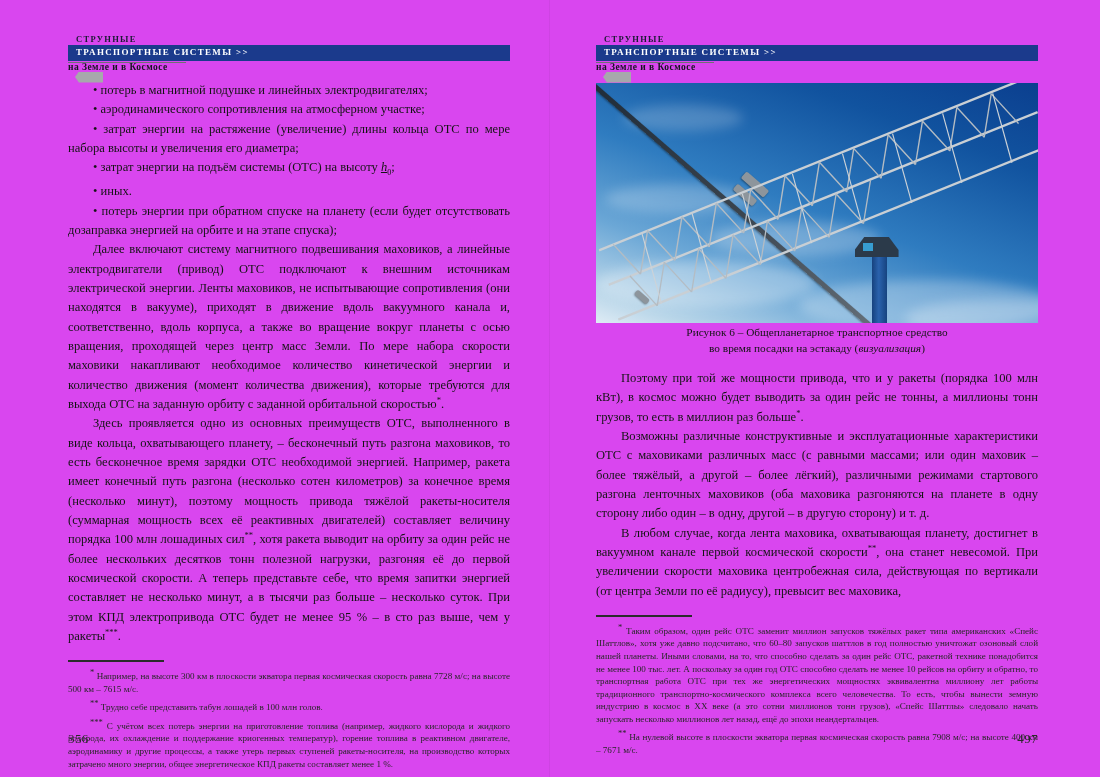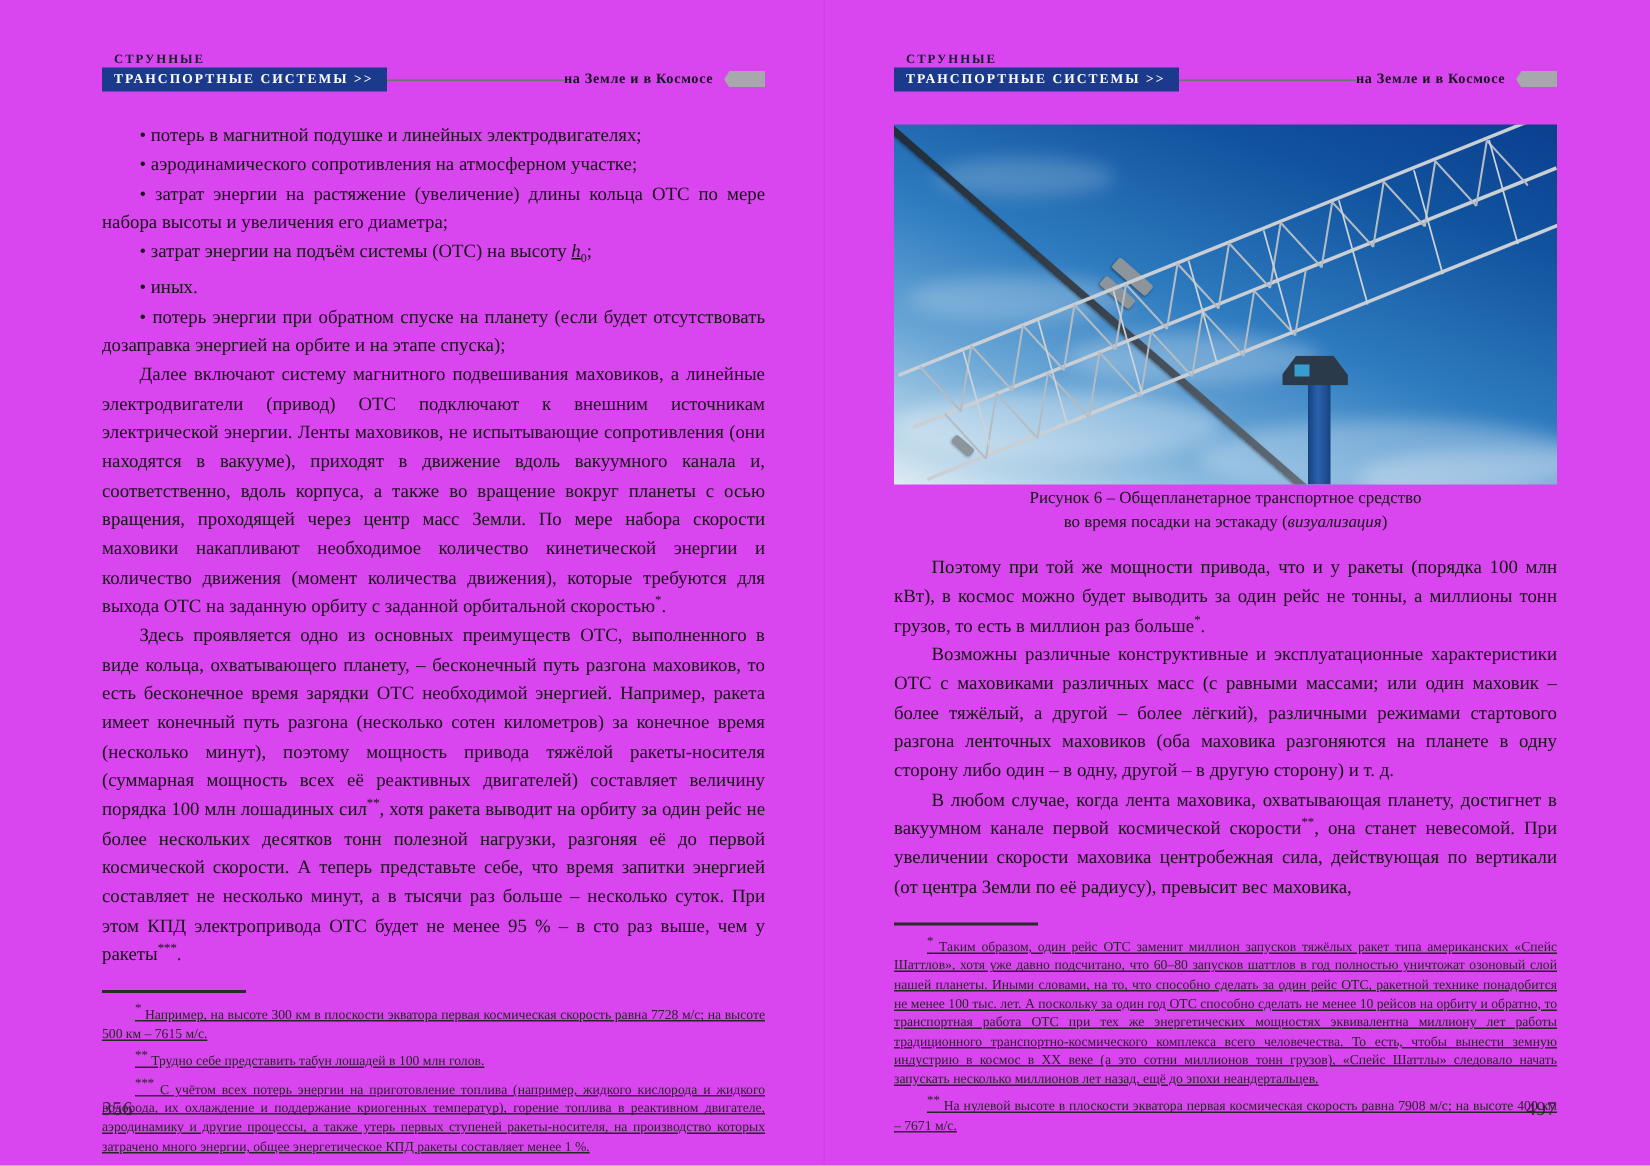--- a/index.html
+++ b/index.html
@@ -36,21 +36,21 @@
   .rh-bar{
     display:inline-block;
     background:#1b3a8c;
     color:#ffffff;
     font-size:9px;letter-spacing:1.35px;font-weight:700;
     padding:2px 9px 2.5px 8px;
     line-height:11px;
     white-space:nowrap;
     vertical-align:middle;
   }
-  .rh-row{display:flex;align-items:center;margin-top:1px;}
+  .rh-row{display:flex;margin-top:1px;flex-direction:column;}
   .rh-rule{
     flex:0 0 auto;width:118px;height:1px;background:#6f7076;
     margin:0 0 0 0;position:relative;top:1px;
   }
   .rh-spacer{flex:1 1 auto;}
   .rh-right{
     font-size:9.5px;color:#14141e;letter-spacing:.45px;
     white-space:nowrap;font-weight:600;
   }
   .rh-arrow{
@@ -142,21 +142,20 @@
   
   .fn-rule{
     width:96px;height:1.6px;background:#2b2b2b;
     margin:14px 0 8px 0;
   }
   .footnotes{
     font-size:9.1px;
     line-height:12.6px;
     color:#262626;
     text-align:justify;
-    text-decoration:underline;
   }
   .footnotes p{margin:0 0 6px 0;text-indent:22px;}
   .footnotes p:last-child{margin-bottom:0;}
 
   
   .folio{
     position:absolute;bottom:30px;
     font-size:13px;color:#2a2a2a;letter-spacing:.4px;
   }
   .page.left .folio{left:68px;}

